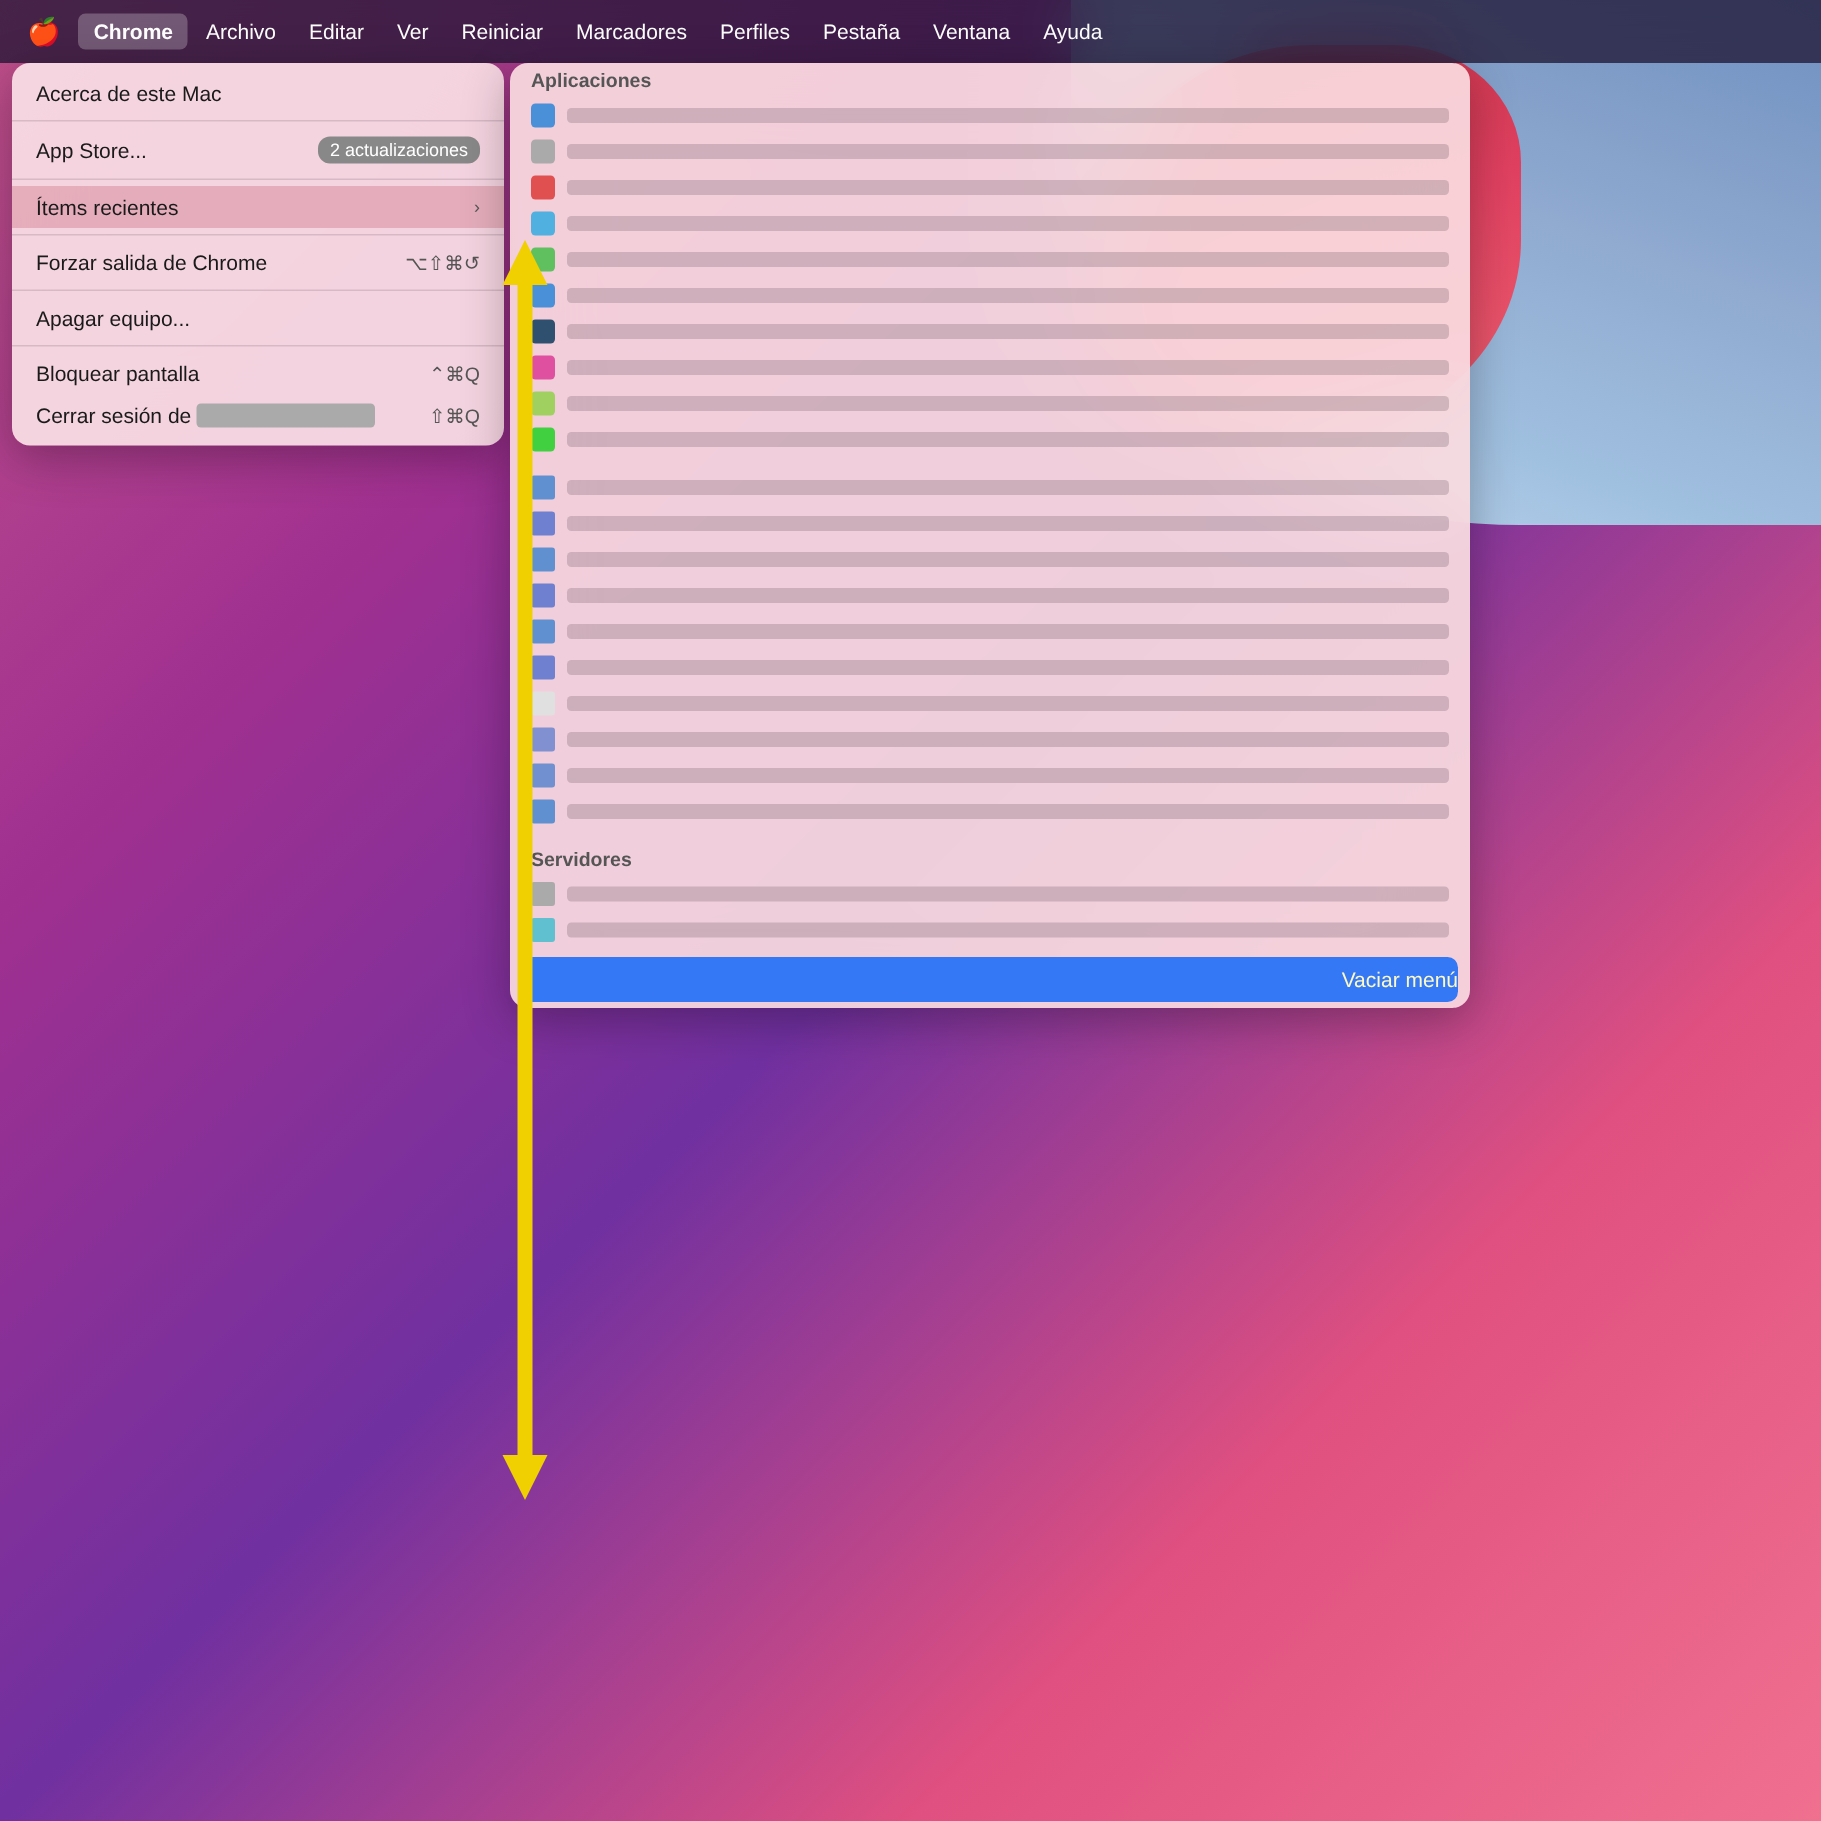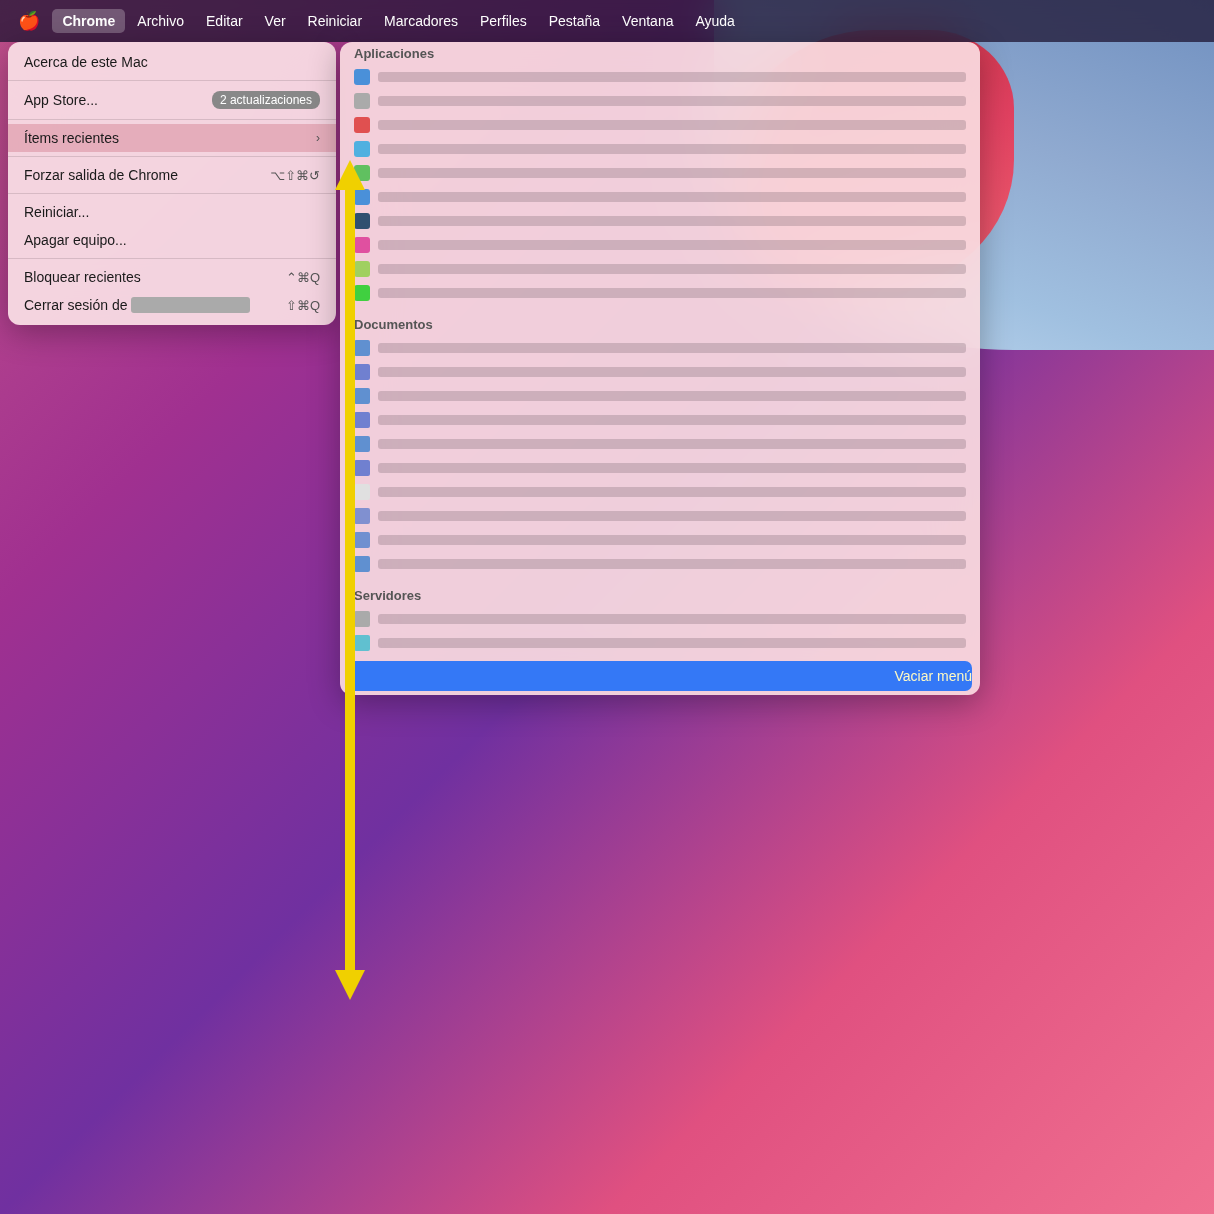--- a/index.html
+++ b/index.html
@@ -220,28 +220,25 @@
     <span>Ítems recientes</span>
     <span class="chevron">›</span>
   </div>
   <div class="menu-separator"></div>
   <div class="menu-item">
     <span>Forzar salida de Chrome</span>
     <span class="shortcut">⌥⇧⌘↺</span>
   </div>
   <div class="menu-separator"></div>
   <div class="menu-item">
-    <span>Reiniciar...</span>
-  </div>
-  <div class="menu-item">
     <span>Apagar equipo...</span>
   </div>
   <div class="menu-separator"></div>
   <div class="menu-item">
-    <span>Bloquear recientes</span>
+    <span>Bloquear pantalla</span>
     <span class="shortcut">⌃⌘Q</span>
   </div>
   <div class="menu-item">
     <span>Cerrar sesión de <span style="background:#aaa;border-radius:3px;color:transparent;">████████████</span></span>
     <span class="shortcut">⇧⌘Q</span>
   </div>
 </div>
 
 <div class="recent-submenu">
 
@@ -283,21 +280,20 @@
     <div class="submenu-icon" style="background:#a0d060;"></div>
     <div class="submenu-text-block long"></div>
   </div>
   <div class="submenu-item">
     <div class="submenu-icon" style="background:#40d040;"></div>
     <div class="submenu-text-block long"></div>
   </div>
 
   <div style="height:8px;"></div>
 
-  <div class="submenu-section-title">Documentos</div>
 
   <div class="submenu-item">
     <div class="submenu-icon" style="background:#6090d0;border-radius:2px;"></div>
     <div class="submenu-text-block long"></div>
   </div>
   <div class="submenu-item">
     <div class="submenu-icon" style="background:#7080d0;border-radius:2px;"></div>
     <div class="submenu-text-block long"></div>
   </div>
   <div class="submenu-item">

